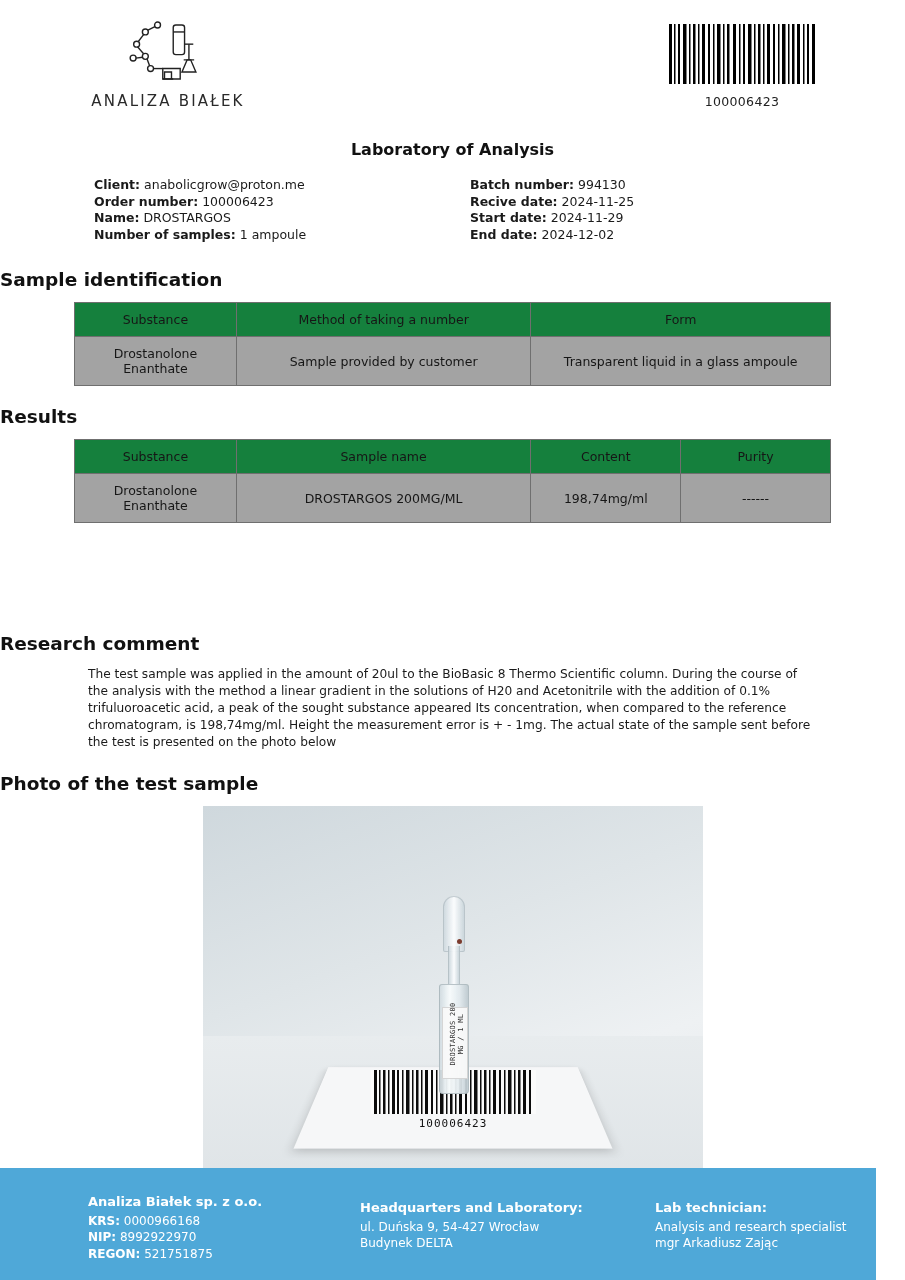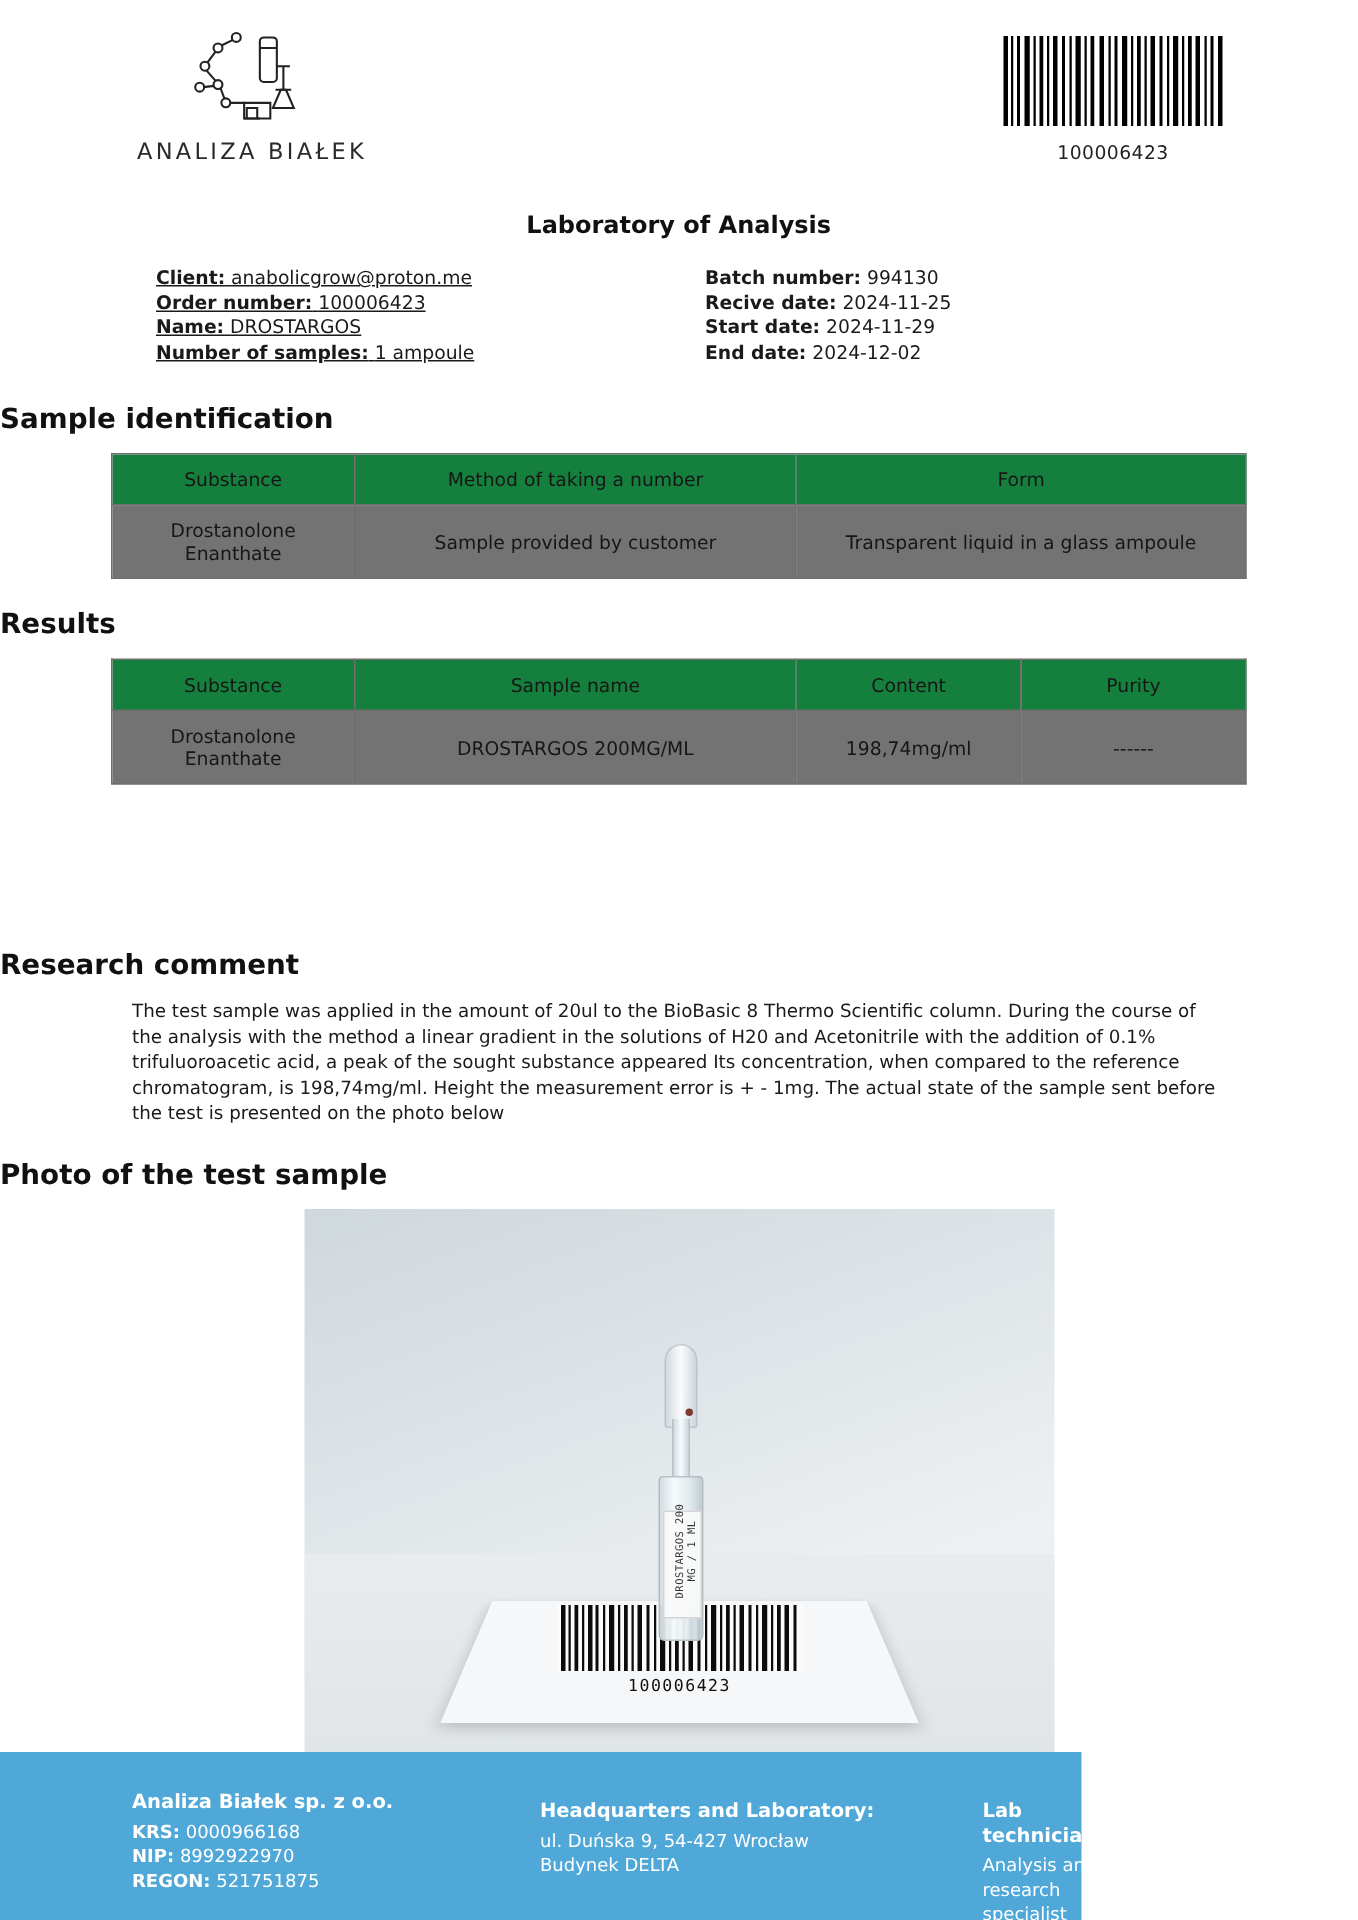--- a/index.html
+++ b/index.html
@@ -43,37 +43,37 @@
     text-align: left; font-size: 18.5px; font-weight: bold;
     margin: 20px 0 12px 0; color: #111;
   }
 
   
   .meta {
     position: relative; margin: 0 88px; height: 72px;
     font-size: 12.5px; line-height: 16.5px;
   }
   .meta-col { position: absolute; top: 0; }
-  .meta-col.left { left: 16px; text-decoration: underline; }
+  .meta-col.left { left: 6px; }
   .meta-col.right { left: 382px; }
   .meta-row { white-space: nowrap; }
   .meta-row b { font-weight: bold; }
   .meta-row span { font-weight: normal; }
 
   
   table {
     border-collapse: collapse; margin: 0 auto; width: 757px;
     font-size: 12.5px;
   }
   table th, table td {
     border: 1px solid #6f6f6f; padding: 9px 6px; text-align: center;
     font-weight: normal; color: #161616;
   }
   table thead th { background: #15803d; font-size: 12.5px; }
-  table tbody td { background: #737373; height: 32px; }
+  table tbody td { background: #a3a3a3; height: 32px; }
 
   
   .comment {
     margin: 6px 88px 0 88px; font-size: 12.2px; line-height: 17px;
     text-align: left; color: #1a1a1a;
   }
 
   
   .photo-wrap { text-align: center; margin-top: 10px; }
   .photo {
@@ -134,21 +134,21 @@
   .amp-shadow {
     position:absolute; left:216px; bottom:86px; width:74px; height:12px;
     background: radial-gradient(ellipse at center, rgba(120,130,138,.45), rgba(120,130,138,0) 70%);
   }
 
   .pw-title { text-align:center; font-weight:bold; font-size:13px; margin-top:16px; }
   .pw-value { text-align:center; font-size:12.5px; margin-top:6px; color:#1a1a1a; }
 
   
   .footer {
-    position: absolute; left: 0; bottom: 0; width: 721px; height: 112px;
+    position: absolute; left: 0; bottom: 0; width: 876px; height: 112px;
     background: #4fa8d8; color: #ffffff;
   }
   .footer-inner { position: relative; height: 100%; }
   .f-col { position: absolute; top: 26px; font-size: 12px; line-height: 16.5px; }
   .f-col.c1 { left: 88px; }
   .f-col.c2 { left: 360px; top: 32px; }
   .f-col.c3 { left: 655px; top: 32px; }
   .f-col b { font-weight: bold; }
   .f-strong { font-weight: bold; font-size: 13px; margin-bottom: 2px; display:block; }
 </style>

